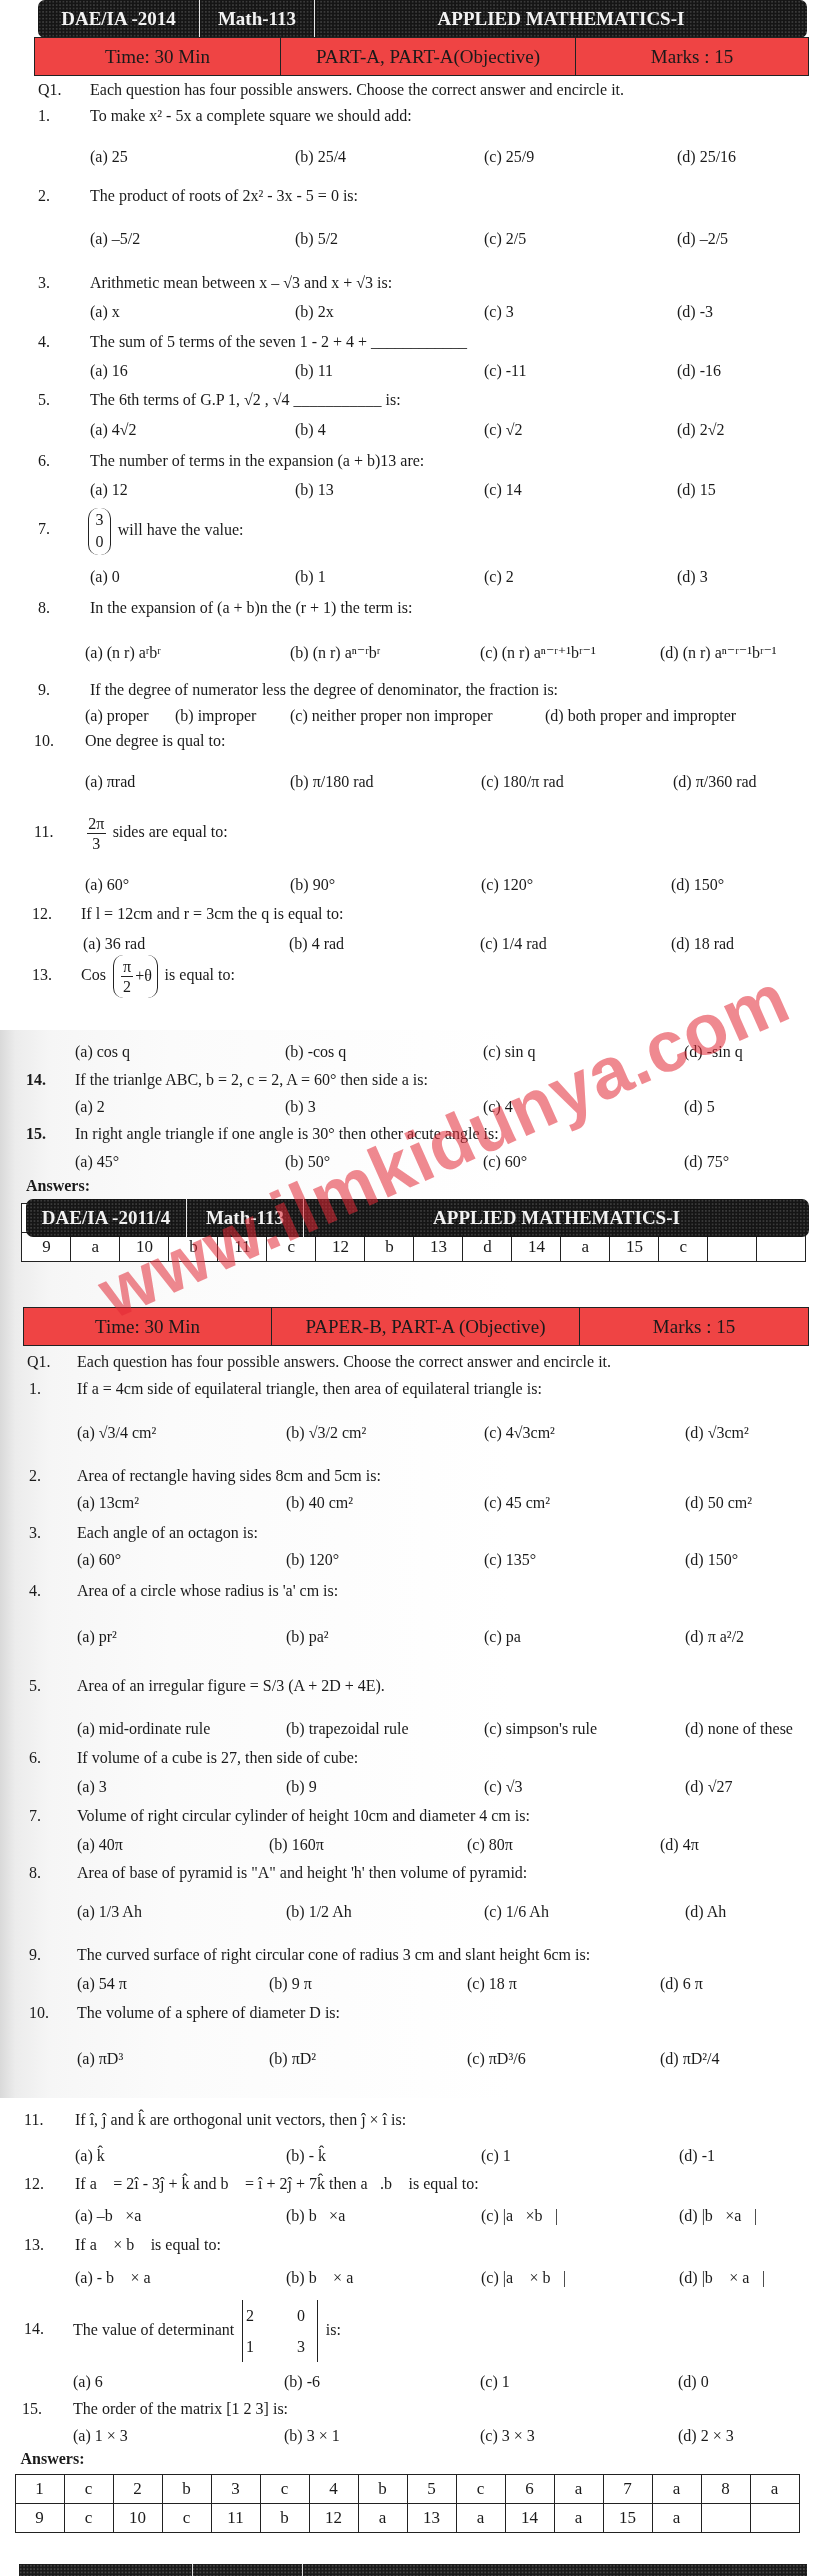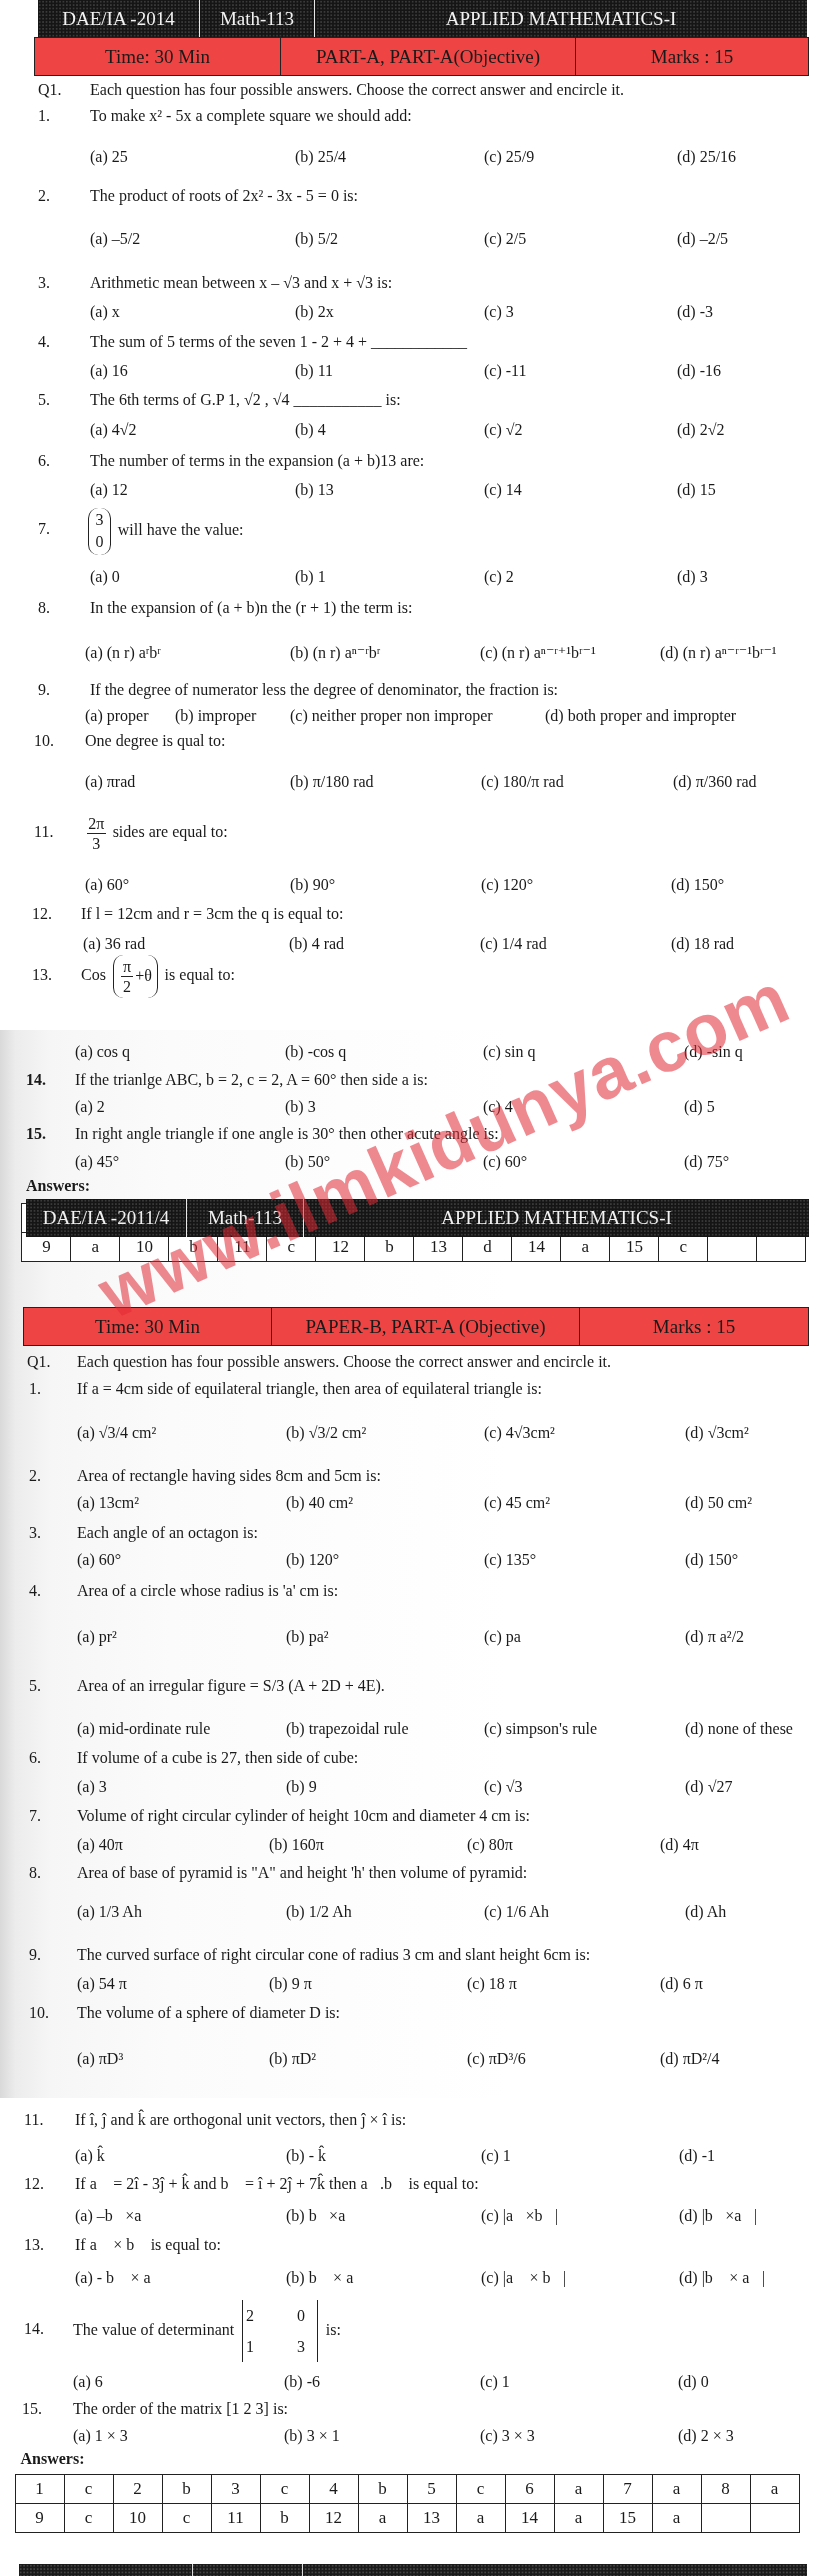--- a/index.html
+++ b/index.html
@@ -4,21 +4,21 @@
 <style>
   html, body { margin:0; padding:0; background:#ffffff; }
   body { width:834px; height:2576px; position:relative; overflow:hidden;
          font-family:"Liberation Serif","DejaVu Serif",serif; color:#1a1a1a; }
   .page { position:absolute; left:0; top:0; width:834px; height:2576px; }
   .shade { position:absolute; left:0; width:834px; background:linear-gradient(90deg,#d9d9d9 0px,#ececec 15.4px,#f6f6f6 51px,#fbfbfb 171px,#ffffff 513px); }
 
   
   .hdr { position:absolute; height:38px; background:#151515;
          background-image: radial-gradient(#3a3a3a 0.9px, transparent 0.9px); background-size:3.4px 3.4px;
-         color:#f2f2f2; font-weight:normal; font-size:19px; display:flex; align-items:center; }
+         color:#f2f2f2; font-weight:bold; font-size:19px; display:flex; align-items:center;border-radius:7px; }
   .hdr .cell { height:100%; display:flex; align-items:center; justify-content:center; border-right:1.7px solid #e8e8e8; box-sizing:border-box; }
   .hdr .cell:last-child { border-right:none; }
   .info { position:absolute; height:39px; border:1.7px solid #222; box-sizing:border-box; display:flex; font-size:19px; background:#ef4444; }
   .info .cell { display:flex; align-items:center; justify-content:center; border-right:1.7px solid #222; box-sizing:border-box; height:100%; }
   .info .cell:last-child { border-right:none; }
 
   .line { position:absolute; font-size:16px; white-space:nowrap; line-height:20.5px; }
   .qnum { position:absolute; font-size:16px; line-height:20.5px; }
   .opt { position:absolute; font-size:16px; white-space:nowrap; line-height:20.5px; }
   .frac { display:inline-flex; flex-direction:column; align-items:center; vertical-align:middle; line-height:19px; margin:0 2.6px; }

